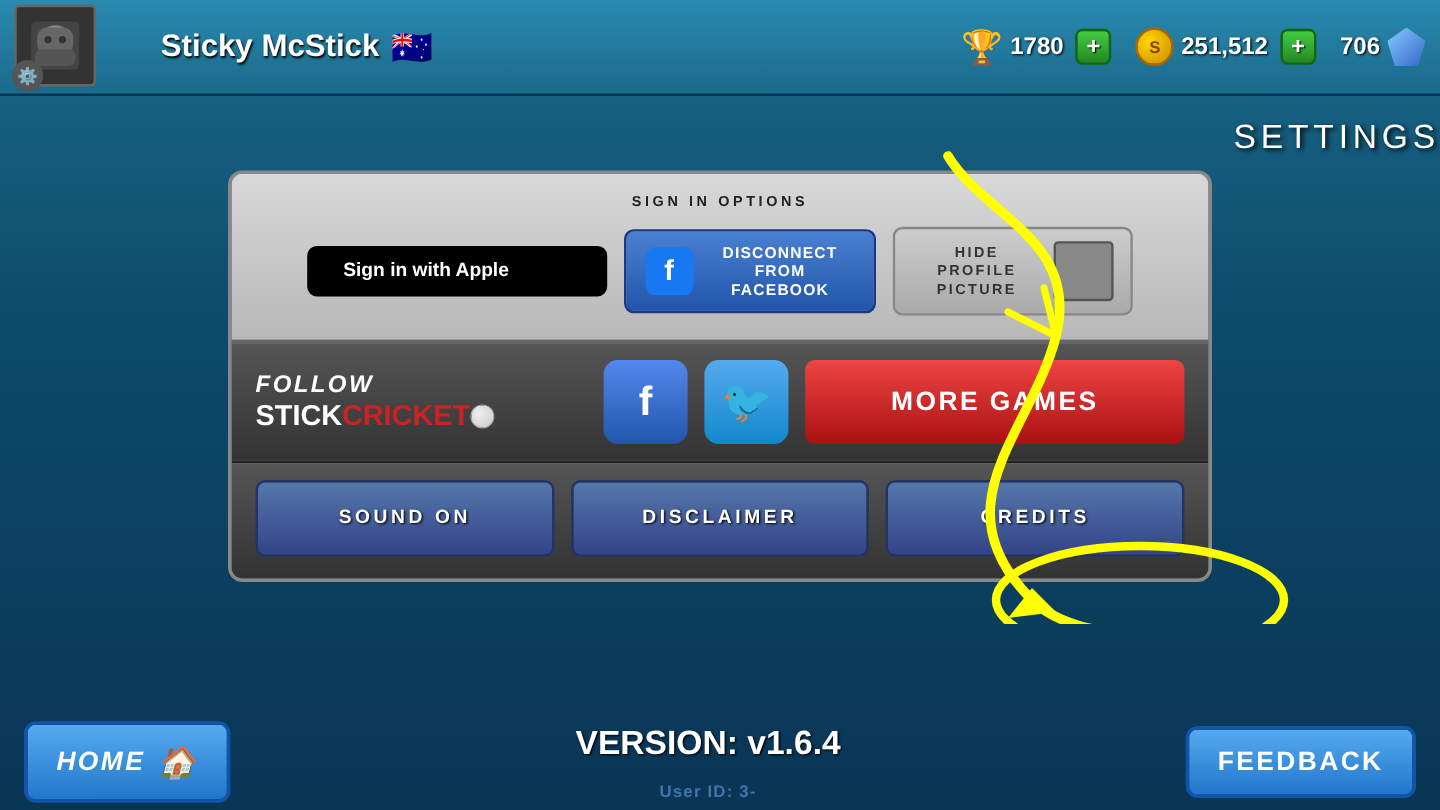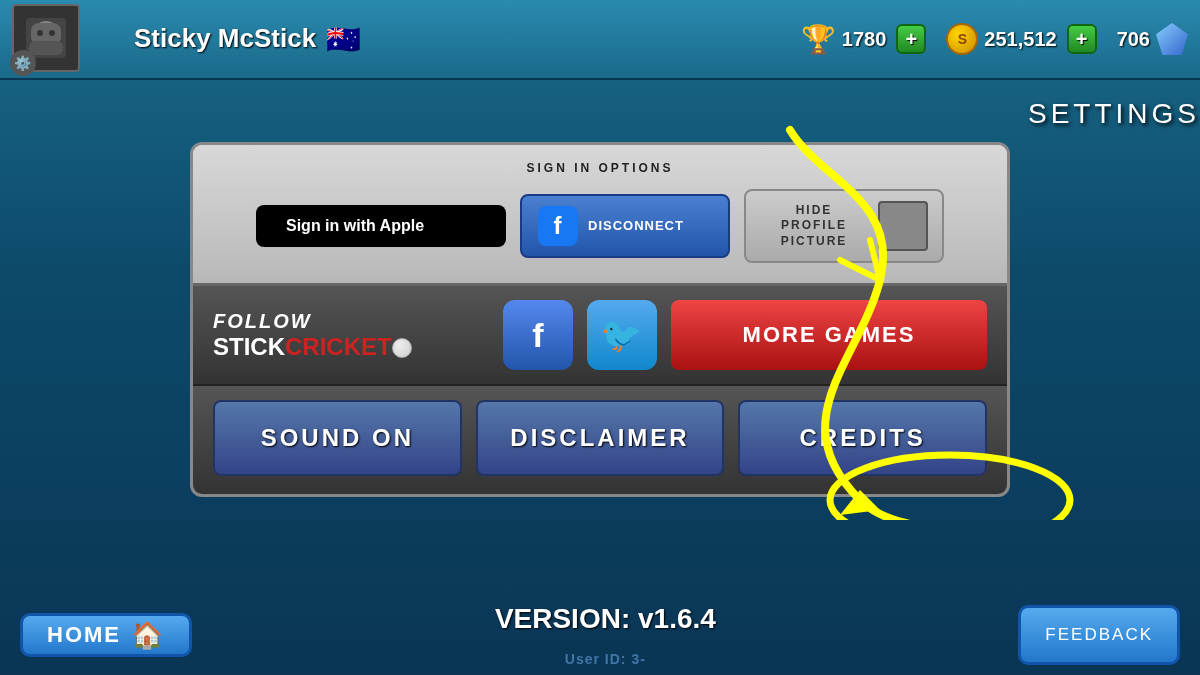--- a/index.html
+++ b/index.html
@@ -328,26 +328,26 @@
     
     #action-buttons {
       background: linear-gradient(180deg, #555 0%, #333 100%);
       padding: 14px 20px 18px;
       display: flex;
       gap: 14px;
     }
 
     .action-btn {
       flex: 1;
-      height: 76px;
+      height: 64px;
       background: linear-gradient(180deg, #5577aa 0%, #334488 100%);
       color: white;
       border: 2px solid #223366;
       border-radius: 8px;
-      font-size: 24px;
+      font-size: 16px;
       font-weight: 900;
       letter-spacing: 3px;
       cursor: pointer;
       text-shadow: 1px 1px 2px #000;
     }
 
     
     #bottom-bar {
       position: absolute;
       bottom: 0;
@@ -358,28 +358,29 @@
       align-items: center;
       padding: 0 20px;
     }
 
     #home-btn {
       background: linear-gradient(180deg, #55aaee 0%, #2277cc 100%);
       color: white;
       border: 3px solid #1155aa;
       border-radius: 10px;
       padding: 16px 24px;
-      height: 44px;
+      height: 68px;
       font-size: 22px;
       font-weight: 900;
       cursor: pointer;
       display: flex;
       align-items: center;
       gap: 10px;
       letter-spacing: 2px;
+      font-style: italic;
     }
 
     #version-info {
       flex: 1;
       text-align: center;
     }
 
     #version-text {
       color: white;
       font-size: 28px;
@@ -395,22 +396,22 @@
       margin-top: 16px;
     }
 
     #feedback-btn {
       background: linear-gradient(180deg, #55aaee 0%, #2277cc 100%);
       color: white;
       border: 3px solid #1155aa;
       border-radius: 10px;
       padding: 0 24px;
       height: 60px;
-      font-size: 17px;
-      font-weight: 400;
+      font-size: 22px;
+      font-weight: 700;
       cursor: pointer;
       letter-spacing: 2px;
     }
 
     
     #annotation-arrow {
       position: absolute;
       top: 120px;
       left: 0;
       width: 1200px;
@@ -487,20 +488,21 @@
 
       <button id="apple-signin-btn">
         <span style="font-size:18px;"></span>
         <span>Sign in with Apple</span>
       </button>
 
       <button id="facebook-disconnect-btn">
         <div class="fb-icon">f</div>
         <div id="disconnect-text">
           <div>DISCONNECT</div>
+          <div>FROM FACEBOOK</div>
         </div>
       </button>
 
       <button id="hide-profile-btn">
         <div class="hide-profile-text">
           <div>HIDE</div>
           <div>PROFILE</div>
           <div>PICTURE</div>
         </div>
         <div class="profile-pic-placeholder"></div>

